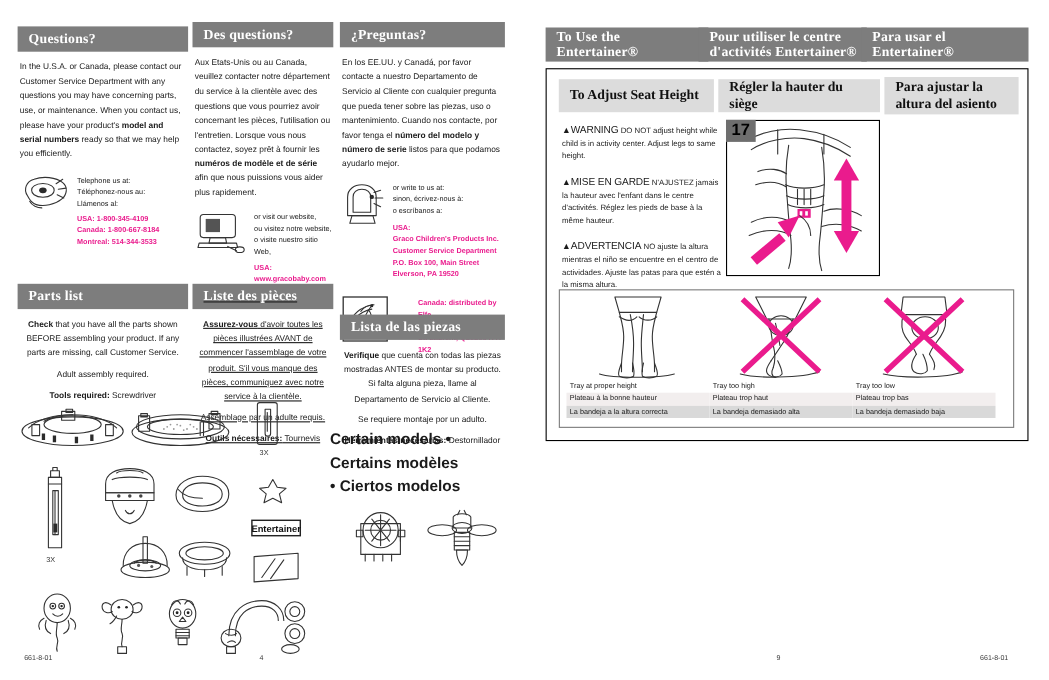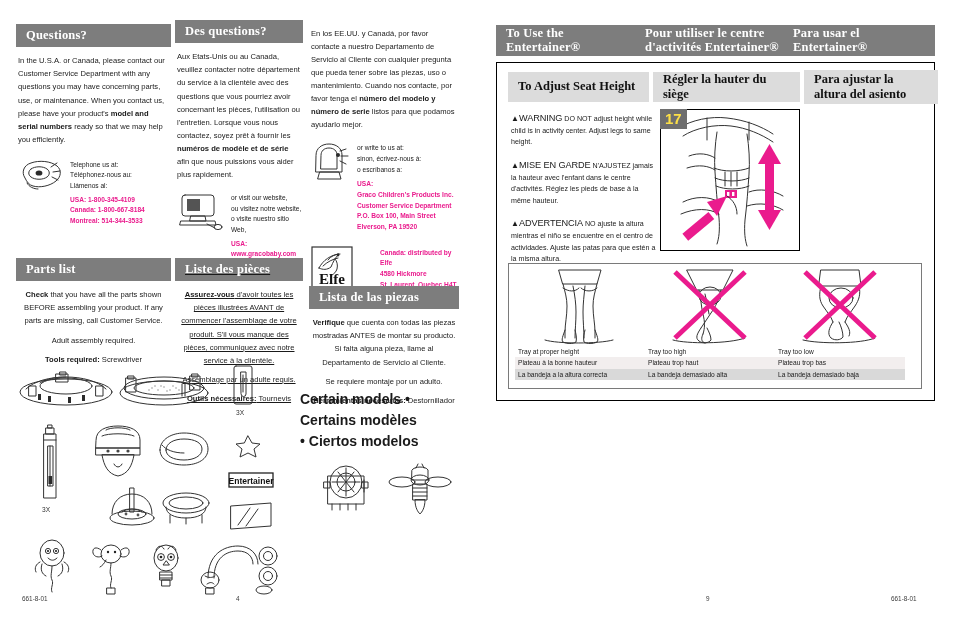--- a/index.html
+++ b/index.html
@@ -86,21 +86,21 @@
   .framebox {
     position: absolute;
     left: 19px; top: 62px;
     width: 439px; height: 339px;
     border: 1.4px solid #000;
     background: #fff;
   }
   .sb { position: absolute; top: 9px; height: 30px; display: flex; align-items: center; }
   .sb.a { left: 11px;  width: 141px; }
   .sb.b { left: 156px; width: 147px; }
-  .sb.c { left: 307px; width: 134px; height: 34px; top: 7px; }
+  .sb.c { left: 307px; width: 122px; height: 34px; top: 7px; }
 
   .warn-col {
     position: absolute;
     left: 14px; top: 48px;
     width: 145px;
     font-size: 7.1px;
     line-height: 1.62;
   }
   .warn-col .blk { margin-bottom: 9px; }
   .warn-col .ttl { font-weight: normal; font-size: 9.2px; letter-spacing: -.1px; }
@@ -108,21 +108,21 @@
 
   .step-box {
     position: absolute;
     left: 163px; top: 46px;
     width: 140px; height: 142px;
     border: 1.1px solid #000;
     background: #fff;
   }
   .step-num {
     position: absolute; left: -1px; top: -1px;
-    background: #6e6e6e; color: #fde047;
+    background: #6e6e6e; color: #000000;
     font-family: "Liberation Sans", sans-serif;
     font-weight: bold; font-size: 15px;
     padding: 1px 5px 2px 5px;
     z-index: 4;
   }
 
   .tray-box {
     position: absolute;
     left: 11px; top: 200px;
     width: 414px; height: 126px;
@@ -216,20 +216,21 @@
           <div>ou visitez notre website,</div>
           <div>o visite nuestro sitio Web,</div>
           <div style="height:3px"></div>
           <div class="pink-blk">USA: www.gracobaby.com</div>
           <div class="pink-blk">Canada: www.graco.net</div>
         </div>
       </div>
     </div>
 
     <div class="col col-3" style="top:20px;">
+      <div class="hdr-bar">¿Preguntas?</div>
       <div class="q-body">En los EE.UU. y Canadá, por favor contacte a nuestro Departamento de Servicio al Cliente con cualquier pregunta que pueda tener sobre las piezas, uso o mantenimiento. Cuando nos contacte, por favor tenga el <b>número del modelo y número de serie</b> listos para que podamos ayudarlo mejor.</div>
 
       <div class="contact" style="margin-top:6px;">
         <div class="art">
           <svg width="40" height="42" viewBox="0 0 40 42">
             <path class="ln" d="M5 14 C5 7 11 3 18 3 C25 3 31 7 31 14 V31 H5 Z" fill="#d8d8d8"></path>
             <path class="ln" d="M10 14 C10 10 13 7 18 7 C23 7 26 10 26 14 V28 H10 Z" fill="#fff"></path>
             <path class="ln" d="M9 31 H28 L30 38 H7 Z" fill="#efefef"></path>
             <path class="ln" d="M29 10 L35 8 M30 15 L37 15 M29 20 L35 23"></path>
             <circle cx="27" cy="14" r="2" fill="#2b2b2b"></circle>

